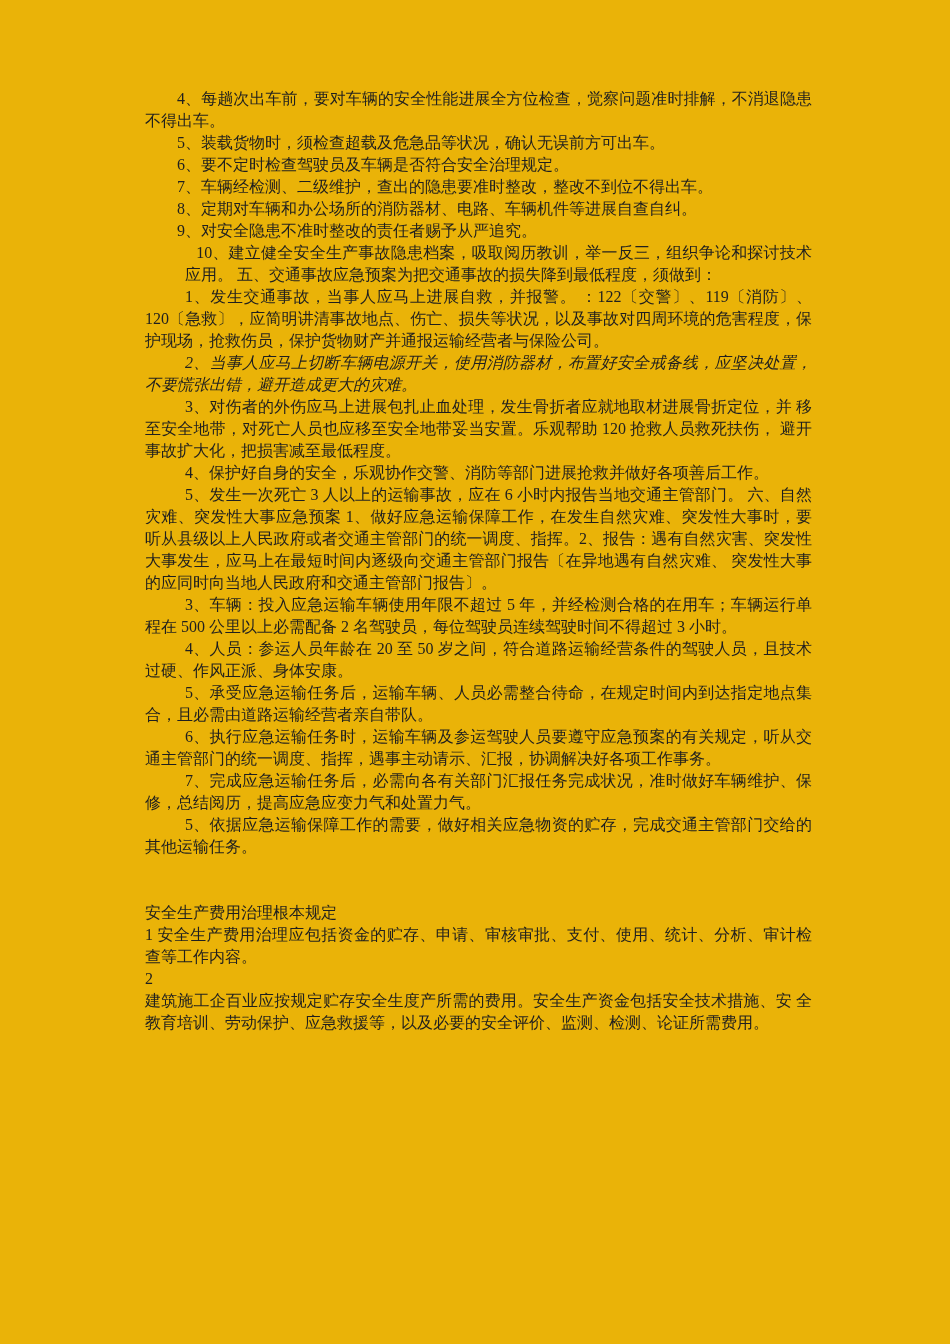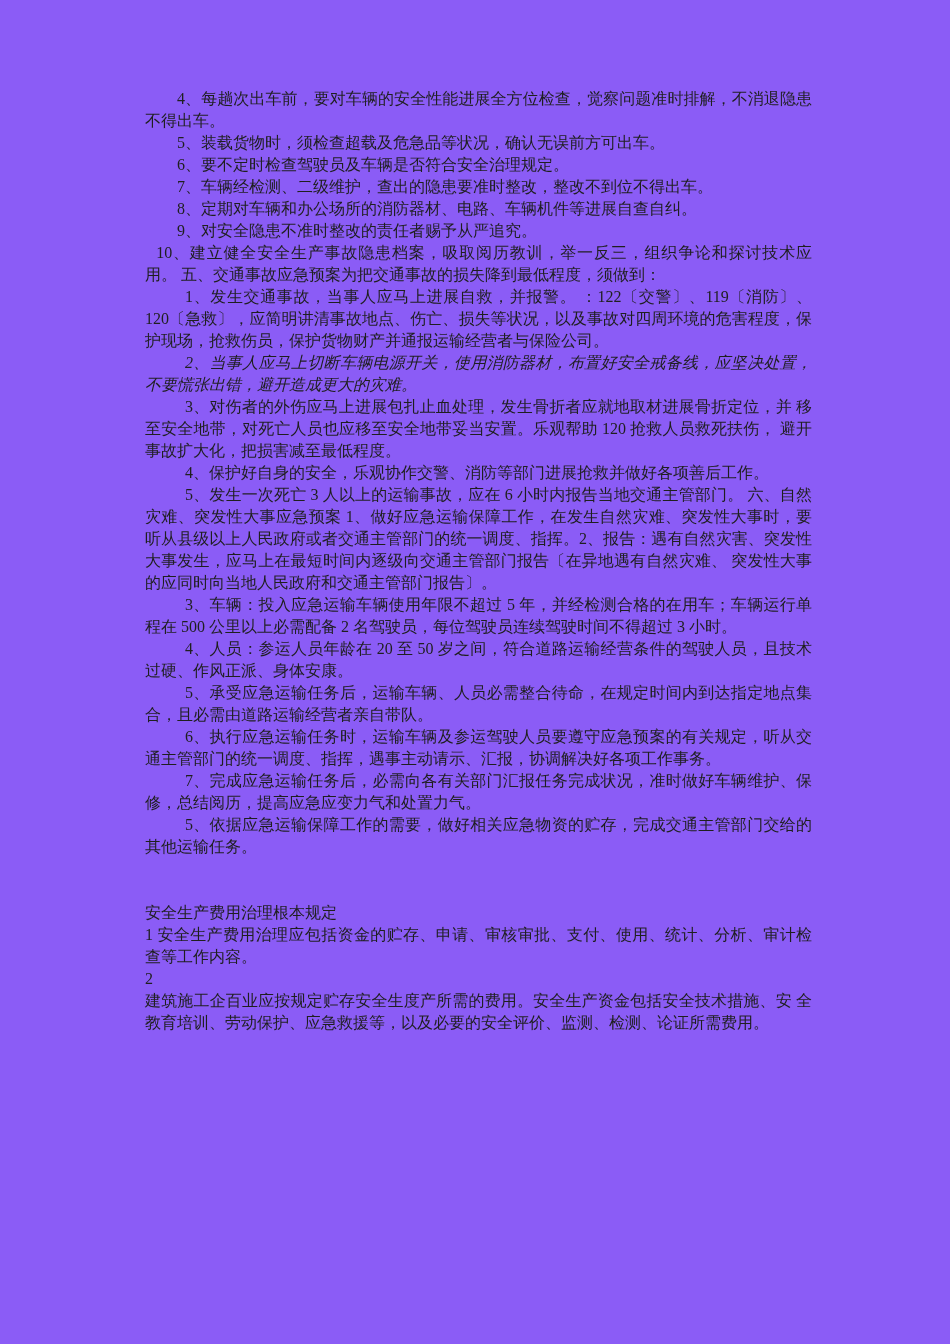--- a/index.html
+++ b/index.html
@@ -26,28 +26,28 @@
   .doc p {
     margin: 0;
   }
   .doc p.blank {
     min-height: 22px;
   }
 </style>
 </head>
 <body>
 
-<div class="doc" style="background: #8b5cf6; color: rgb(31, 31, 31);">
+<div class="doc" style="background: #eab308; color: rgb(31, 31, 31);">
     <p style="text-indent: 2em;">4、每趟次出车前，要对车辆的安全性能进展全方位检查，觉察问题准时排解，不消退隐患不得出车。</p>
     <p style="text-indent: 2em; font-family: Liberation Serif, serif;">5、装载货物时，须检查超载及危急品等状况，确认无误前方可出车。</p>
     <p style="text-indent: 2em;">6、要不定时检查驾驶员及车辆是否符合安全治理规定。</p>
     <p style="text-indent: 2em;">7、车辆经检测、二级维护，查出的隐患要准时整改，整改不到位不得出车。</p>
     <p style="text-indent: 2em;">8、定期对车辆和办公场所的消防器材、电路、车辆机件等进展自查自纠。</p>
     <p style="text-indent: 2em;">9、对安全隐患不准时整改的责任者赐予从严追究。</p>
-    <p style="text-indent: 0.7em;">10、建立健全安全生产事故隐患档案，吸取阅历教训，举一反三，组织争论和探讨技术应用。 五、交通事故应急预案为把交通事故的损失降到最低程度，须做到：</p>
+    <p style="text-indent: 0.7em; margin-left: 40px;">10、建立健全安全生产事故隐患档案，吸取阅历教训，举一反三，组织争论和探讨技术应用。 五、交通事故应急预案为把交通事故的损失降到最低程度，须做到：</p>
     <p style="text-indent: 2.5em;">1、发生交通事故，当事人应马上进展自救，并报警。 ：122〔交警〕、119〔消防〕、120〔急救〕，应简明讲清事故地点、伤亡、损失等状况，以及事故对四周环境的危害程度，保护现场，抢救伤员，保护货物财产并通报运输经营者与保险公司。</p>
     <p style="text-indent: 2.5em; font-style: italic;">2、当事人应马上切断车辆电源开关，使用消防器材，布置好安全戒备线，应坚决处置， 不要慌张出错，避开造成更大的灾难。</p>
     <p style="text-indent: 2.5em;">3、对伤者的外伤应马上进展包扎止血处理，发生骨折者应就地取材进展骨折定位，并 移至安全地带，对死亡人员也应移至安全地带妥当安置。乐观帮助 120 抢救人员救死扶伤， 避开事故扩大化，把损害减至最低程度。</p>
     <p style="text-indent: 2.5em;">4、保护好自身的安全，乐观协作交警、消防等部门进展抢救并做好各项善后工作。</p>
     <p style="text-indent: 2.5em;">5、发生一次死亡 3 人以上的运输事故，应在 6 小时内报告当地交通主管部门。 六、自然灾难、突发性大事应急预案 1、做好应急运输保障工作，在发生自然灾难、突发性大事时，要听从县级以上人民政府或者交通主管部门的统一调度、指挥。2、报告：遇有自然灾害、突发性大事发生，应马上在最短时间内逐级向交通主管部门报告〔在异地遇有自然灾难、 突发性大事的应同时向当地人民政府和交通主管部门报告〕。</p>
     <p style="text-indent: 2.5em;">3、车辆：投入应急运输车辆使用年限不超过 5 年，并经检测合格的在用车；车辆运行单程在 500 公里以上必需配备 2 名驾驶员，每位驾驶员连续驾驶时间不得超过 3 小时。</p>
     <p style="text-indent: 2.5em;">4、人员：参运人员年龄在 20 至 50 岁之间，符合道路运输经营条件的驾驶人员，且技术过硬、作风正派、身体安康。</p>
     <p style="text-indent: 2.5em;">5、承受应急运输任务后，运输车辆、人员必需整合待命，在规定时间内到达指定地点集合，且必需由道路运输经营者亲自带队。</p>
     <p style="text-indent: 2.5em;">6、执行应急运输任务时，运输车辆及参运驾驶人员要遵守应急预案的有关规定，听从交通主管部门的统一调度、指挥，遇事主动请示、汇报，协调解决好各项工作事务。</p>
     <p style="text-indent: 2.5em;">7、完成应急运输任务后，必需向各有关部门汇报任务完成状况，准时做好车辆维护、保修，总结阅历，提高应急应变力气和处置力气。</p>

